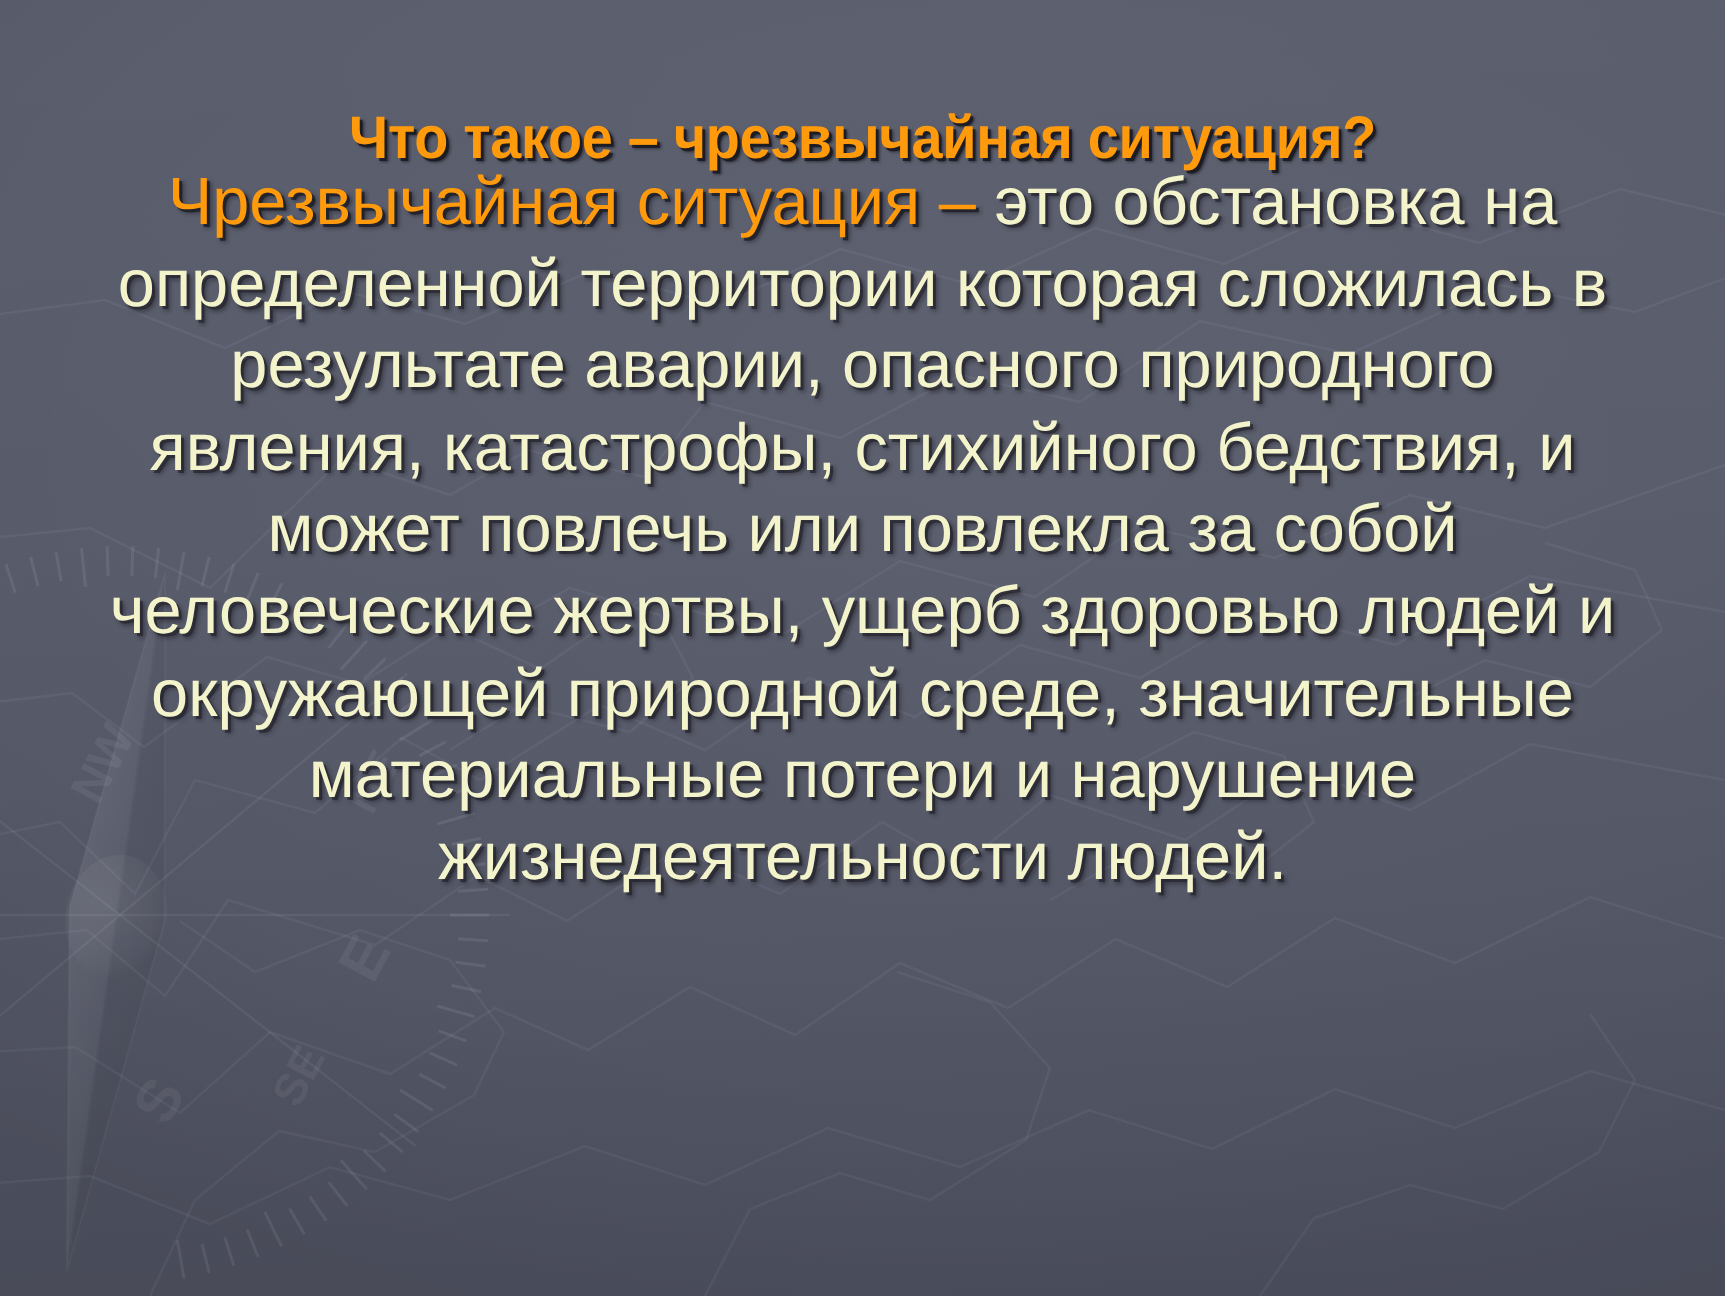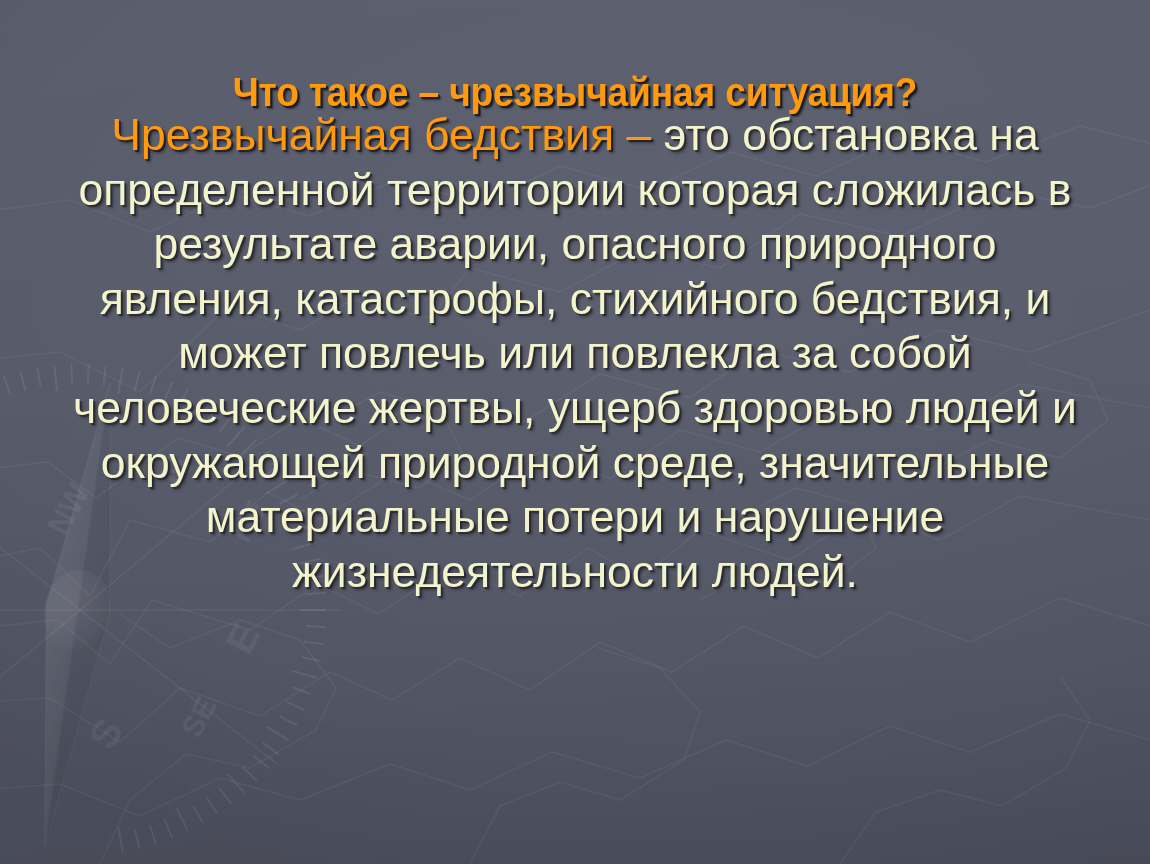--- a/index.html
+++ b/index.html
@@ -361,17 +361,17 @@
     </g>
   </svg>
 
   <div id="vignette"></div>
 
   <div id="content">
 
     <h1 id="slide-title">Что такое – чрезвычайная ситуация?</h1>
 
     <div id="slide-body">
-      <span class="accent">Чрезвычайная бедствия –</span><span> это обстановка на определенной территории которая сложилась в результате аварии, опасного природного явления, катастрофы, стихийного бедствия, и может повлечь или повлекла за собой человеческие жертвы, ущерб здоровью людей и окружающей природной среде, значительные материальные потери и нарушение жизнедеятельности людей.</span>
+      <span class="accent">Чрезвычайная ситуация –</span><span> это обстановка на определенной территории которая сложилась в результате аварии, опасного природного явления, катастрофы, стихийного бедствия, и может повлечь или повлекла за собой человеческие жертвы, ущерб здоровью людей и окружающей природной среде, значительные материальные потери и нарушение жизнедеятельности людей.</span>
     </div>
 
   </div>
 </div>
 
 </body></html>

